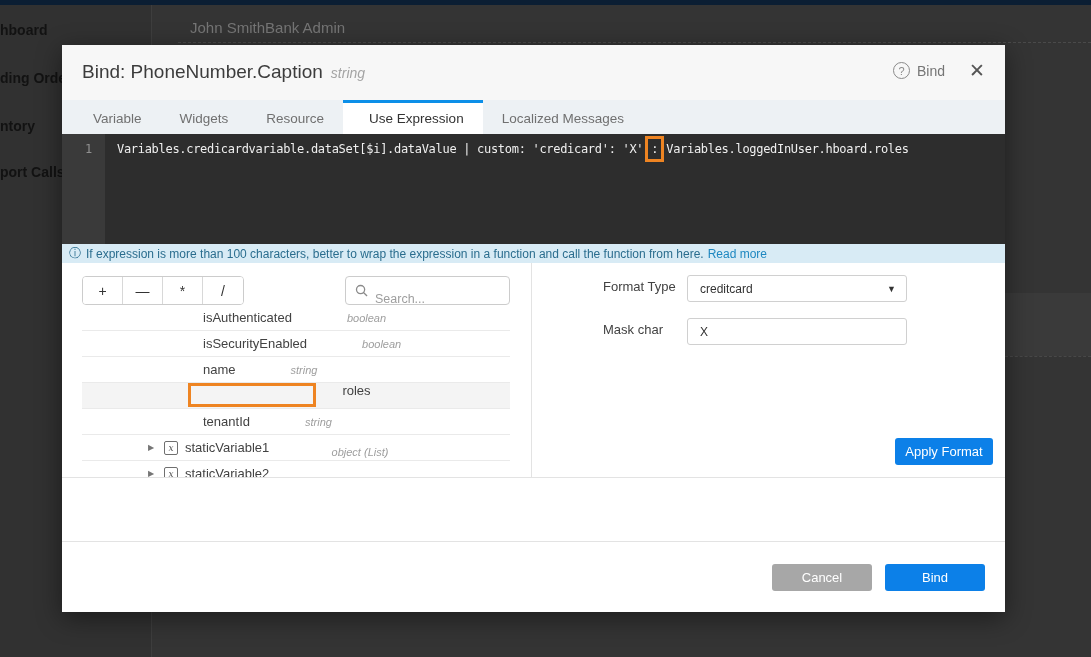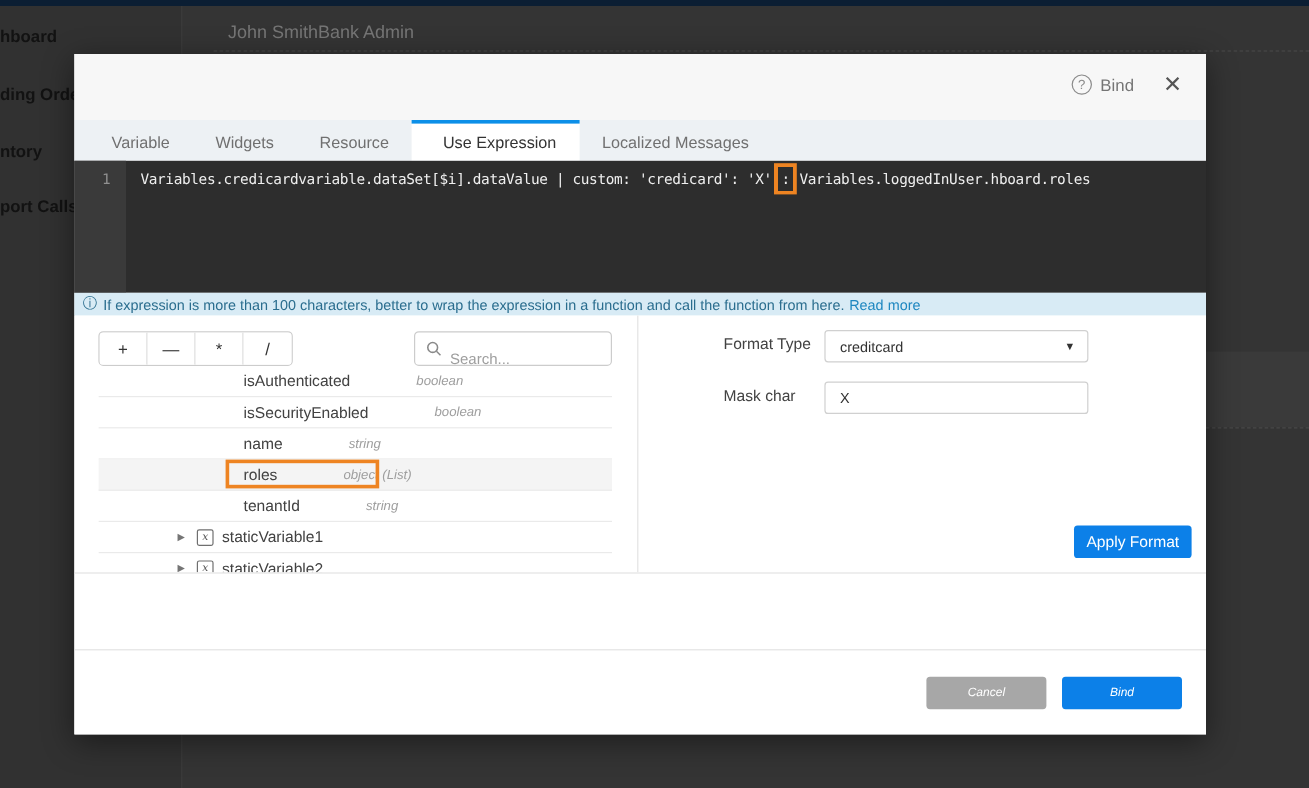--- a/index.html
+++ b/index.html
@@ -56,21 +56,21 @@
   .op-btn:last-child { border-right:none; }
   .searchbox { position:absolute; left:283px; top:13px; width:165px; height:29px; border:1px solid #cccccc; border-radius:4px;
                display:flex; align-items:center; padding-left:9px; }
   .searchbox input { border:none; outline:none; font-size:12.5px; color:#444; width:120px; margin-left:7px;
                      font-family:"Liberation Sans", sans-serif; background:transparent;margin-top:16px; }
   .searchbox input::placeholder { color:#9e9e9e; }
 
   .tree { position:absolute; left:20px; top:48px; width:428px; height:166px; overflow:hidden; }
   .t-row { height:26px; display:flex; align-items:center; border-bottom:1px solid #eaeaea; position:relative; font-size:13px; color:#424242; }
   .t-row.first { margin-top:-6px; }
-  .t-row.hl { background:#f4f4f4; }
+  .t-row.hl { background:#f4f4f4;flex-direction:column; }
   .t-indent { padding-left:121px;gap:48px; }
   .t-type { font-style:italic; color:#9e9e9e; font-size:11px; margin-left:7px; }
   .hl-box { position:absolute; left:106px; top:0; width:128px; height:24px; border:3px solid #ee8422; pointer-events:none; }
   .t-exp { position:absolute; left:66px; font-size:8px; color:#757575; }
   .t-varic { position:absolute; left:82px; width:14px; height:14px; border:1.4px solid #6f6f6f; border-radius:2px;
              display:flex; align-items:center; justify-content:center;
              font-family:"DejaVu Serif", serif; font-style:italic; font-size:9px; color:#555; }
   .t-varlabel { padding-left:103px; }
 
   
@@ -79,22 +79,22 @@
               background:#fff; display:flex; align-items:center; justify-content:space-between;
               padding:0 10px 0 12px; font-size:12px; color:#333; cursor:pointer;gap:24px; }
   .f-select .arrow { font-size:9px; color:#333; }
   .f-input { position:absolute; left:625px; top:55px; width:220px; height:27px; border:1px solid #d0d0d0; border-radius:3px;
              font-size:12px; color:#333; padding-left:12px; outline:none; font-family:"Liberation Sans", sans-serif; }
   .apply-btn { position:absolute; left:833px; top:175px; width:98px; height:27px; background:#0c80e8; color:#fff;
                border:none; border-radius:3px; font-size:13px; cursor:pointer; font-family:"Liberation Sans", sans-serif; }
 
   .m-gap { position:absolute; left:0; top:432px; width:943px; height:64px; background:#fff; border-top:1px solid #e3e3e3; }
   .m-footer { position:absolute; left:0; top:496px; width:943px; height:71px; background:#fff; border-top:1px solid #e3e3e3; }
-  .btn { position:absolute; top:22px; width:100px; height:27px; border:none; border-radius:3px; color:#fff; font-size:10px;
-         cursor:pointer; font-family:"Liberation Sans", sans-serif;font-style:italic; }
+  .btn { position:absolute; top:22px; width:100px; height:27px; border:none; border-radius:3px; color:#fff; font-size:13px;
+         cursor:pointer; font-family:"Liberation Sans", sans-serif; }
   .btn-cancel { left:710px; background:#a7a7a7; }
   .btn-bind { left:823px; background:#0c80e8; }
 </style>
 </head>
 <body>
 
 <div class="stage">
 
   <div class="bg-topbar"></div>
   <div class="bg-sidebar">
@@ -104,20 +104,23 @@
     <div class="bg-side-item" style="top:159px;">port Calls</div>
   </div>
   <div class="bg-main-title">John SmithBank Admin</div>
   <div class="bg-dash-h1"></div>
   <div class="bg-band"></div>
   <div class="bg-dash-h2"></div>
 
   <div class="modal">
 
     <div class="m-header">
+      <div class="m-title">
+        <span>Bind: PhoneNumber.Caption</span><span class="m-title-type">string</span>
+      </div>
       <div class="m-help">
         <span class="help-circle">?</span>
         <span>Bind</span>
       </div>
       <div class="m-close">✕</div>
     </div>
 
     <div class="m-tabs">
       <div class="m-tab">Variable</div>
       <div class="m-tab">Widgets</div>

